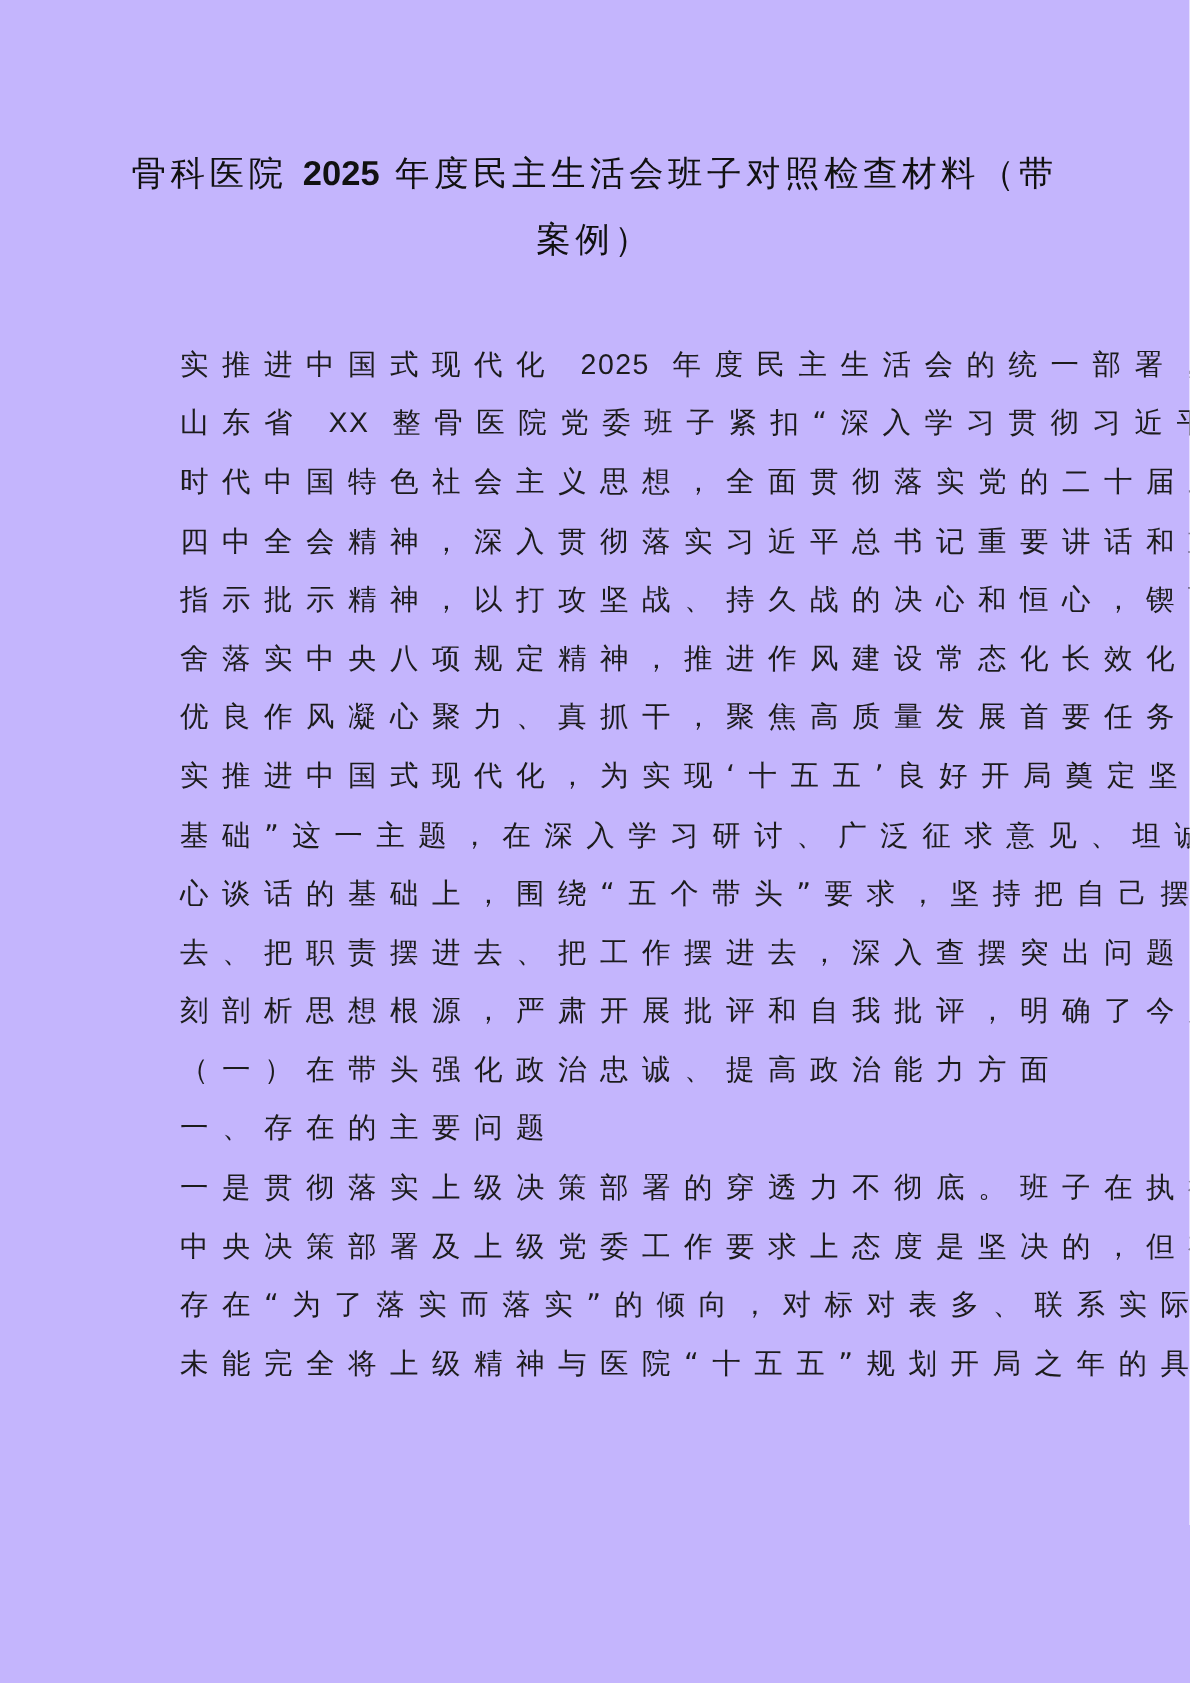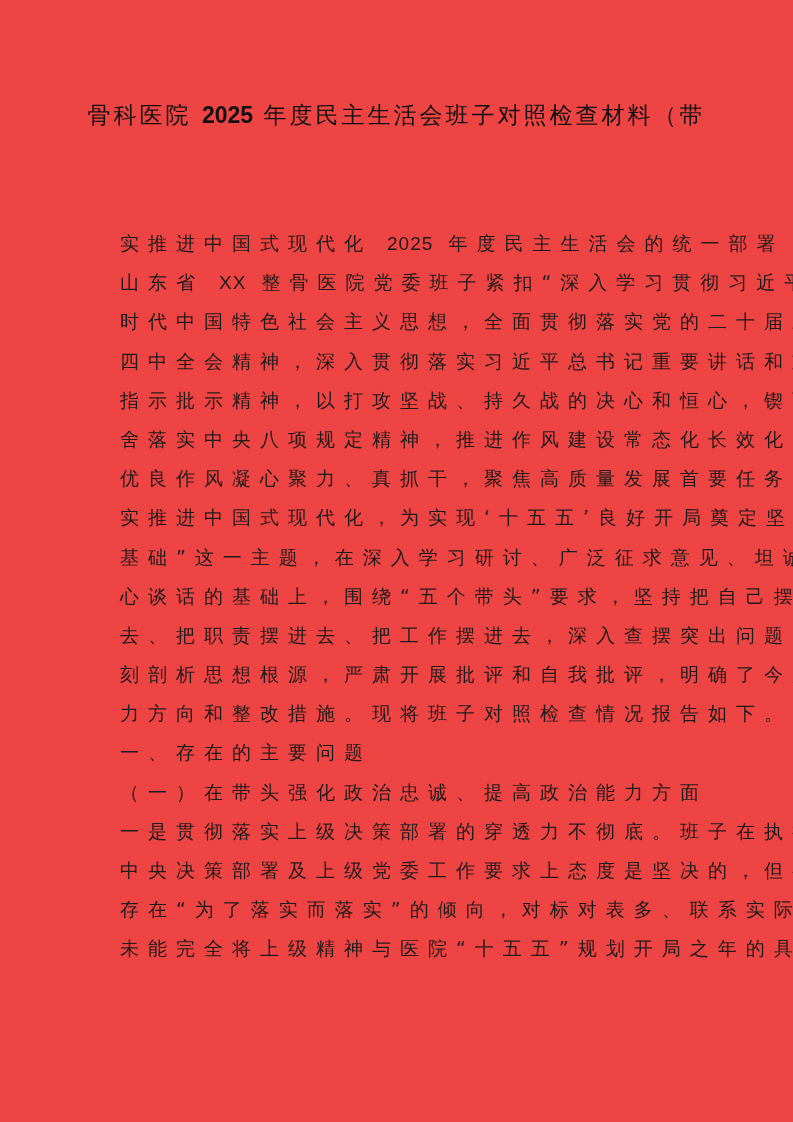--- a/index.html
+++ b/index.html
@@ -13,21 +13,21 @@
     position: relative;
     overflow: hidden;
     font-family: "DejaVu Sans", "Liberation Sans", sans-serif;
     color: #1a1a1a;
   }
   .page {
     position: absolute;
     left: 0; top: 0;
     width: 793px;
     height: 1122px;
-    background: #ef4444;
+    background: #c4b5fd;
   }
   .title {
     position: absolute;
     left: 0;
     width: 793px;
     text-align: center;
     font-size: 23px;
     letter-spacing: 3px;
     line-height: 30px;
     color: #111;
@@ -58,36 +58,36 @@
     font-family: "Liberation Sans", sans-serif;
     letter-spacing: 1px;
   }
 </style>
 </head>
 <body>
 
 <div class="page">
 
   <div class="title title-line-1"><span>骨科医院</span> <span class="num">2025</span> <span>年度民主生活会班子对照检查材料（带</span></div>
+  <div class="title title-line-2">案例）</div>
 
   <div class="body-lines">
     <div class="line"><span>实推进中国式现代化</span> <span class="num">2025</span> <span>年度民主生活会的统一部署，</span></div>
     <div class="line"><span>山东省</span> <span class="num">XX</span> <span>整骨医院党委班子紧扣“深入学习贯彻习近平新</span></div>
     <div class="line">时代中国特色社会主义思想，全面贯彻落实党的二十届三中、</div>
     <div class="line">四中全会精神，深入贯彻落实习近平总书记重要讲话和重要</div>
     <div class="line">指示批示精神，以打攻坚战、持久战的决心和恒心，锲而不</div>
     <div class="line">舍落实中央八项规定精神，推进作风建设常态化长效化，以</div>
     <div class="line">优良作风凝心聚力、真抓干，聚焦高质量发展首要任务，扎</div>
     <div class="line">实推进中国式现代化，为实现‘十五五’良好开局奠定坚实</div>
     <div class="line">基础”这一主题，在深入学习研讨、广泛征求意见、坦诚谈</div>
     <div class="line">心谈话的基础上，围绕“五个带头”要求，坚持把自己摆进</div>
     <div class="line">去、把职责摆进去、把工作摆进去，深入查摆突出问题，深</div>
     <div class="line">刻剖析思想根源，严肃开展批评和自我批评，明确了今后努</div>
-    <div class="line">力方向和整改措施。现将班子对照检查情况报告如下。</div>
+    <div class="line">（一）在带头强化政治忠诚、提高政治能力方面</div>
     <div class="line">一、存在的主要问题</div>
-    <div class="line">（一）在带头强化政治忠诚、提高政治能力方面</div>
     <div class="line">一是贯彻落实上级决策部署的穿透力不彻底。班子在执行党</div>
     <div class="line">中央决策部署及上级党委工作要求上态度是坚决的，但有时</div>
     <div class="line">存在“为了落实而落实”的倾向，对标对表多、联系实际少，</div>
     <div class="line">未能完全将上级精神与医院“十五五”规划开局之年的具体</div>
   </div>
 
 </div>
 
 </body></html>

